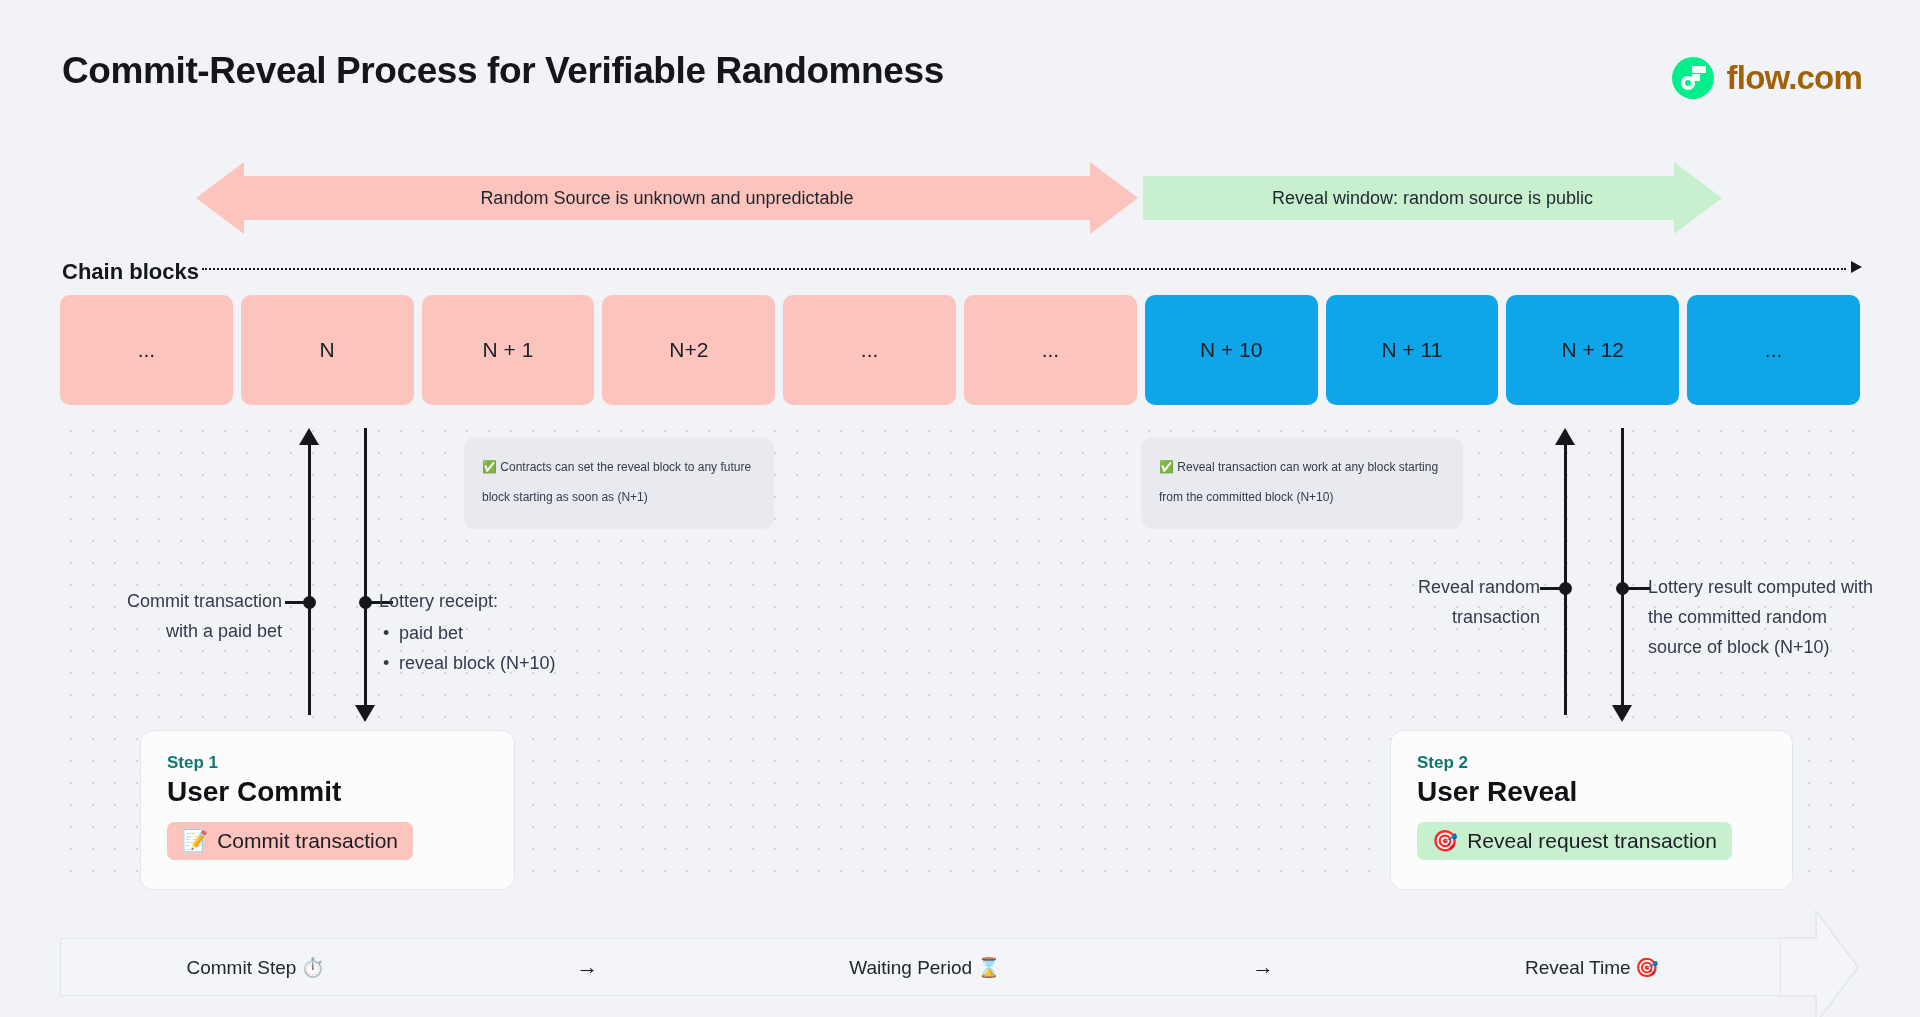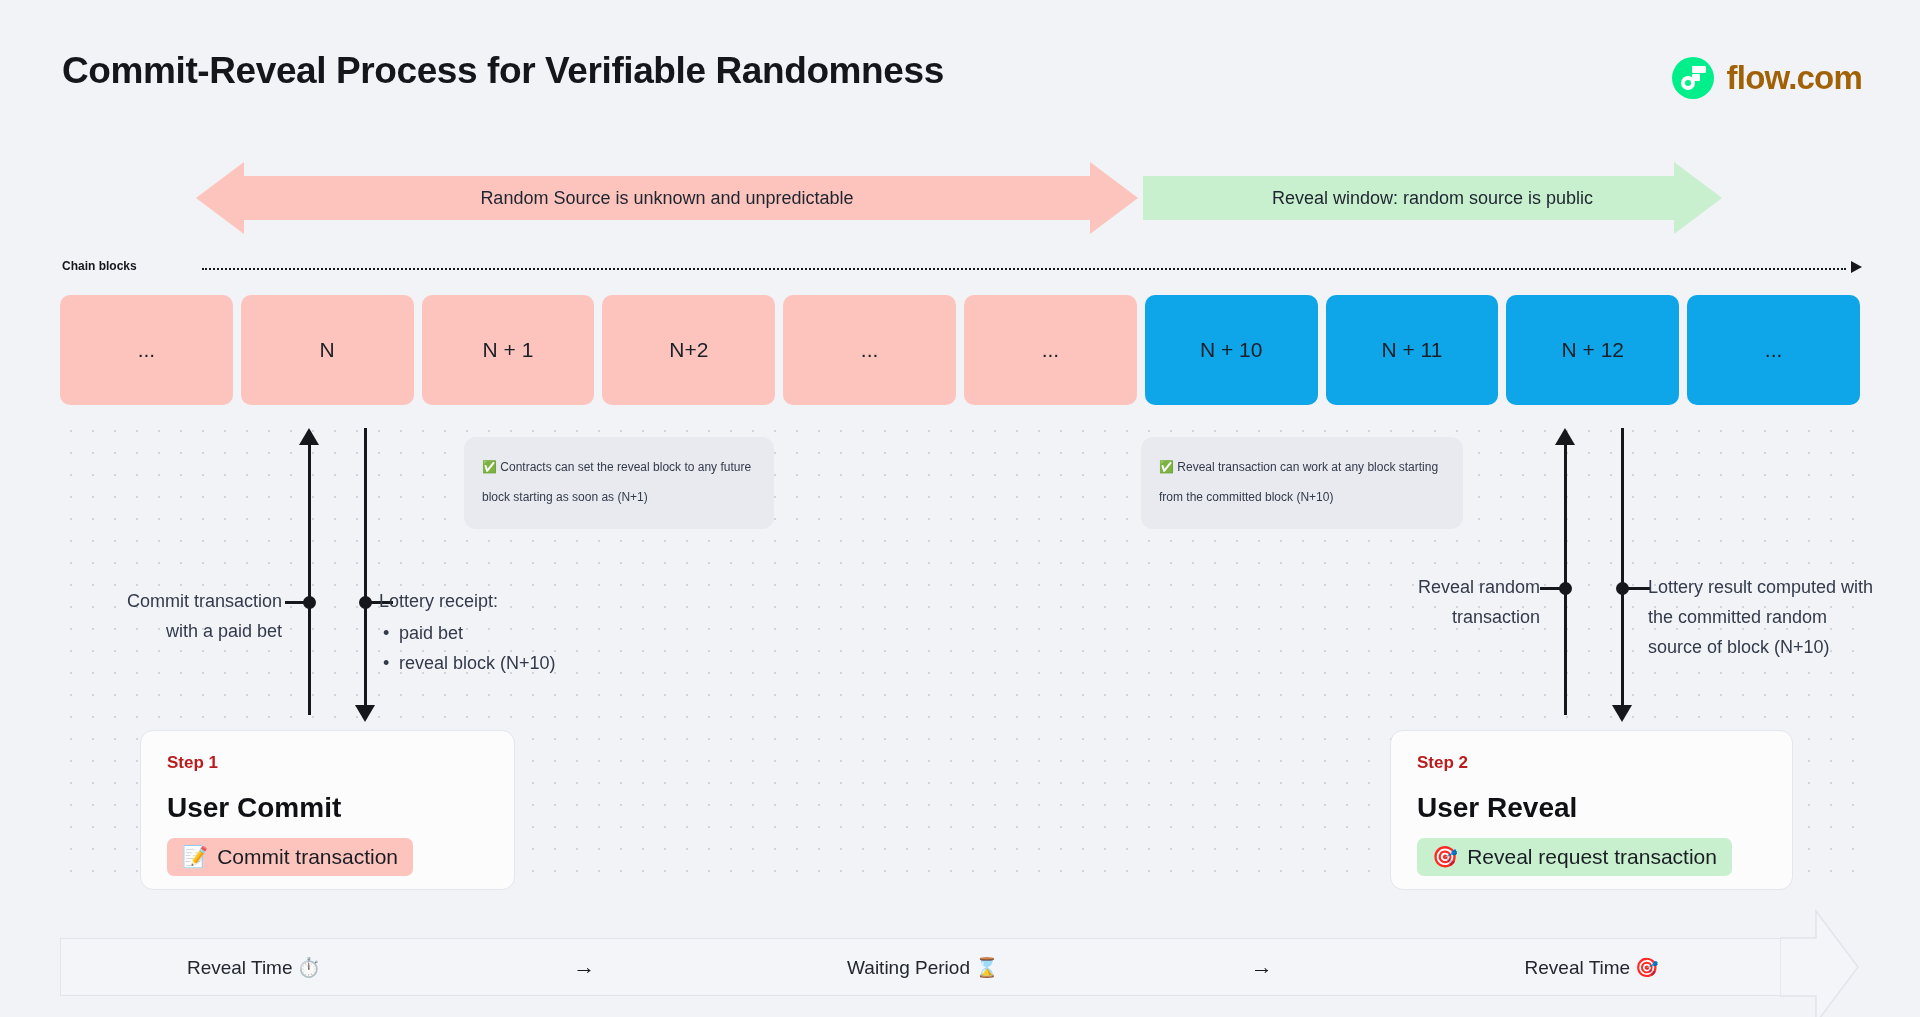--- a/index.html
+++ b/index.html
@@ -69,21 +69,21 @@
   }
   .banner-green .head-r {
     position: absolute; right: 0; top: 0; width: 0; height: 0;
     border-top: 36px solid transparent; border-bottom: 36px solid transparent;
     border-left: 48px solid #c8f0ce;
   }
 
   
   .chain-axis { position: absolute; left: 62px; top: 256px; width: 1800px; height: 26px; }
   .chain-axis .cap {
-    font-size: 12px; font-weight: 700; color: #14161c; white-space: nowrap;
+    font-size: 22px; font-weight: 700; color: #14161c; white-space: nowrap;
     position: absolute; left: 0; top: 3px;
   }
   .chain-axis .dots {
     position: absolute; left: 140px; right: 16px; top: 12px; height: 0;
     border-top: 2px dotted #18181b;
   }
   .chain-axis .tip {
     position: absolute; right: 0; top: 5px; width: 0; height: 0;
     border-top: 6px solid transparent; border-bottom: 6px solid transparent;
     border-left: 11px solid #18181b;
@@ -144,22 +144,22 @@
   .anno li::before {
     content: "•"; position: absolute; left: 4px; top: 0; color: #333a4a;
   }
 
   
   .step-card {
     position: absolute; background: #fcfcfd;
     border: 1px solid #e3e6ec; border-radius: 13px;
     padding: 22px 26px 26px 26px;
   }
-  .step-kicker { font-size: 17px; font-weight: 700; color: #b91c1c; }
-  .step-title { font-size: 28px; font-weight: 700; color: #101114; margin-top: 19px; }
+  .step-kicker { font-size: 17px; font-weight: 700; color: #0f766e; }
+  .step-title { font-size: 28px; font-weight: 700; color: #101114; margin-top: 3px; }
   .step-chip {
     display: inline-flex; align-items: center; gap: 9px;
     margin-top: 14px; padding: 7px 15px; border-radius: 7px;
     font-size: 21px; color: #1a1d24; white-space: nowrap;
   }
   .chip-pink  { background: #fdc4bd; }
   .chip-green { background: #c8f0ce; }
 
   
   .timeline { position: absolute; left: 60px; top: 938px; width: 1800px; height: 58px; }
@@ -293,21 +293,21 @@
     <div class="step-kicker">Step 2</div>
     <div class="step-title">User Reveal</div>
     <div class="step-chip chip-green">
       <span>🎯</span>
       <span>Reveal request transaction</span>
     </div>
   </div>
 
   <div class="timeline">
     <div class="bar" id="timeline-bar">
-        <span class="tl-item">Reveal Time ⏱️</span>
+        <span class="tl-item">Commit Step ⏱️</span>
         <span class="tl-sep">→</span>
         <span class="tl-item">Waiting Period ⌛</span>
         <span class="tl-sep">→</span>
         <span class="tl-item">Reveal Time 🎯</span>
       </div>
     <div class="tip-wrap">
       <svg width="80" height="116" viewBox="0 0 80 116">
         <path d="M0 29 L36 29 L36 2 L78 58 L36 114 L36 87 L0 87 Z" fill="#f4f5f8" stroke="#e1e4ea" stroke-width="1.5"></path>
       </svg>
     </div>

